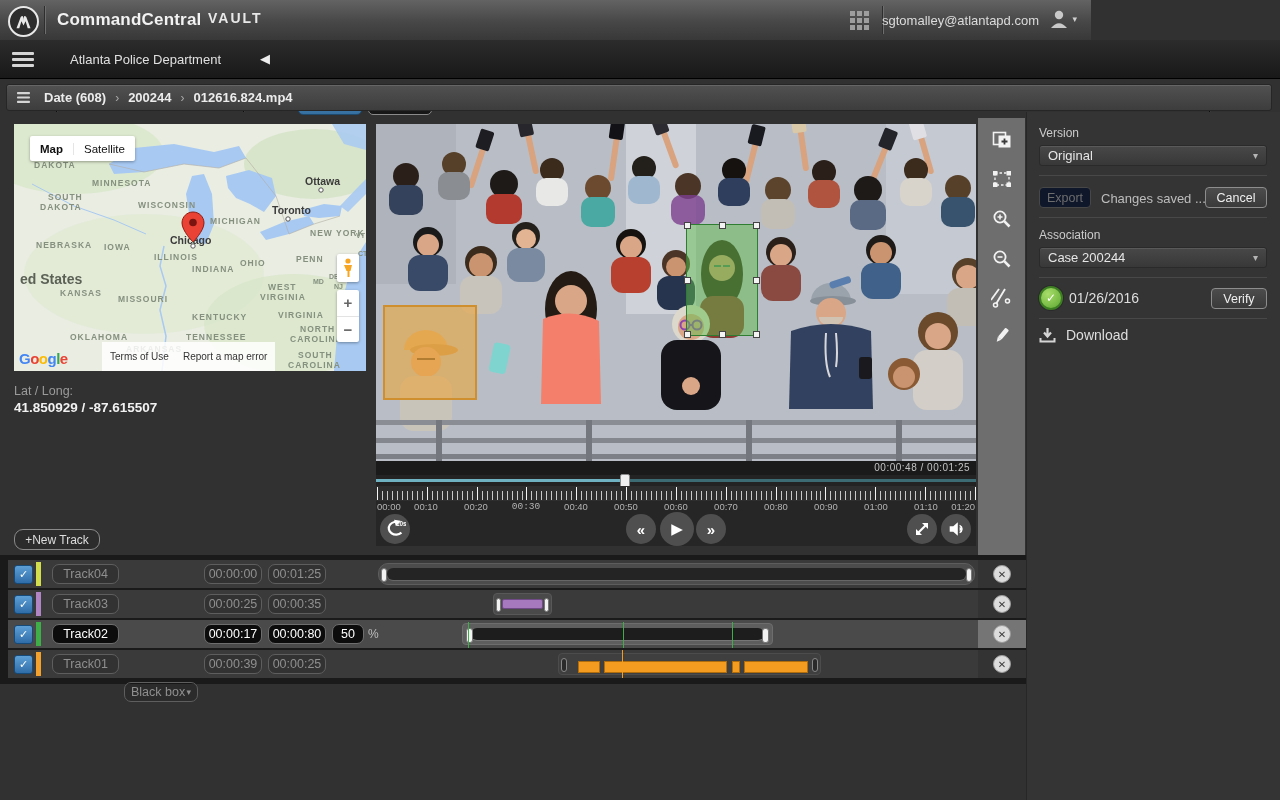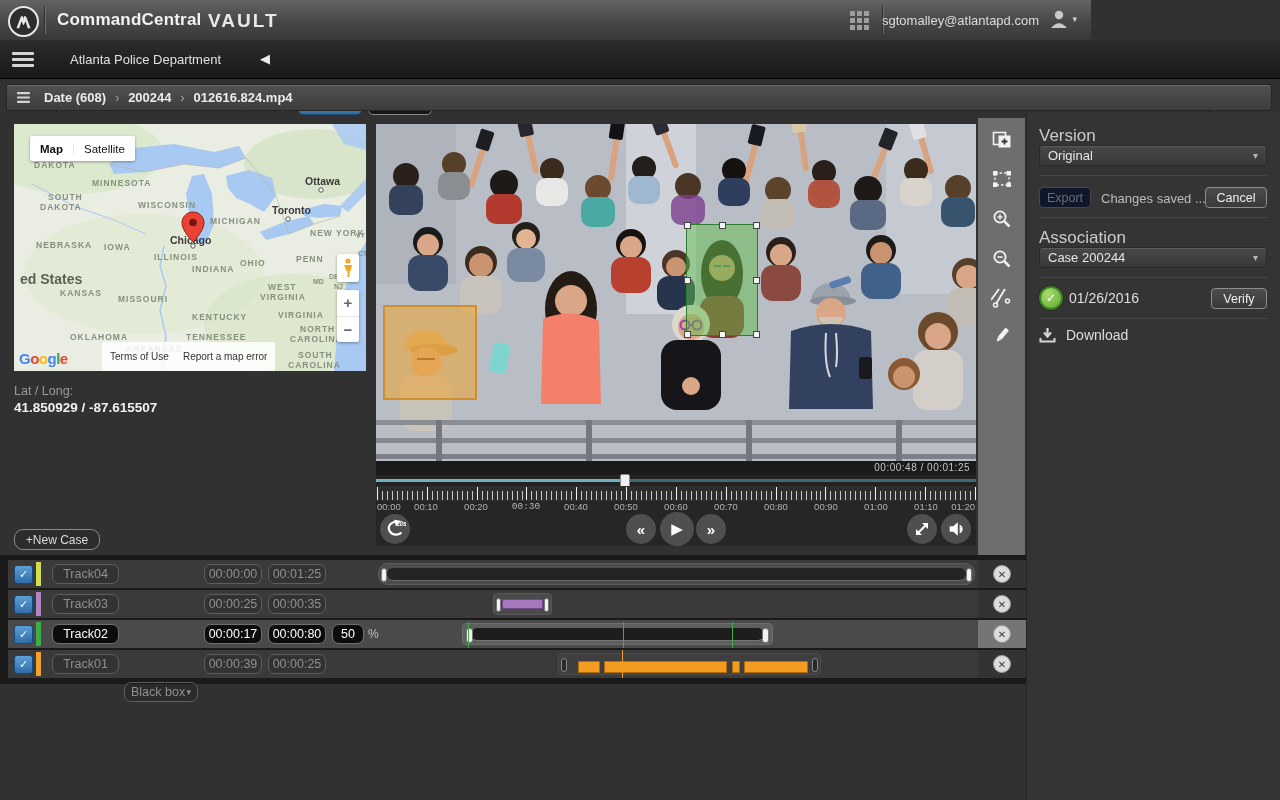--- a/index.html
+++ b/index.html
@@ -6,21 +6,21 @@
   body{font-family:"Liberation Sans","DejaVu Sans",sans-serif;}
   #app{position:relative;width:1280px;height:800px;overflow:hidden;background:#313131;user-select:none;}
 
   
   #appbar{position:absolute;left:0;top:0;width:1091px;height:40px;
     background:linear-gradient(#636363,#474747 55%,#383838);border-bottom:1px solid #191919;}
   #moto-logo{position:absolute;left:8px;top:6px;width:27px;height:27px;border-radius:50%;
     border:2px solid #e8e8e8;background:#2d2d2d;display:flex;align-items:center;justify-content:center;}
   .vsep{position:absolute;top:6px;width:1px;height:28px;background:#2e2e2e;box-shadow:1px 0 0 #6e6e6e;}
   #brand{position:absolute;left:57px;top:10px;font-size:17px;font-weight:bold;color:#f2f2f2;letter-spacing:.2px;}
-  #product{position:absolute;left:208px;top:10px;font-size:19px;font-weight:bold;color:#e8e8e8;letter-spacing:2px;}
+  #product{position:absolute;left:208px;top:10px;font-size:14px;font-weight:bold;color:#e8e8e8;letter-spacing:2px;}
   #grid-icon{position:absolute;right:222px;top:11px;width:19px;height:19px;display:grid;
     grid-template-columns:repeat(3,5px);grid-template-rows:repeat(3,5px);gap:2px;cursor:pointer;}
   #grid-icon i{background:#9d9d9d;}
   #email{position:absolute;right:52px;top:13px;font-size:13px;color:#dcdcdc;}
   #user-ico{position:absolute;right:14px;top:8px;display:flex;align-items:center;gap:2px;cursor:pointer;}
   #user-ico .car{color:#cfcfcf;font-size:9px;}
 
   
   #navbar{position:absolute;left:0;top:40px;width:1280px;height:38px;
     background:linear-gradient(#2c2c2c,#191919);border-bottom:1px solid #000;}
@@ -101,21 +101,21 @@
   #btn-play{width:34px;height:34px;left:284px;top:-1px;font-size:15px;}
   #btn-skipb{left:250px;} #btn-skipf{left:320px;}
   #btn-rew{left:4px;} #btn-expand{left:531px;} #btn-vol{left:565px;}
 
   
   #etools{position:absolute;left:978px;top:118px;width:47px;height:437px;background:#6e6e6e;}
   .etool{position:absolute;left:13px;width:22px;height:22px;cursor:pointer;}
 
   
   #spanel{position:absolute;left:1026px;top:112px;width:254px;height:688px;background:#343434;border-left:1px solid #272727;}
-  .plabel{position:absolute;left:12px;font-size:17px;color:#cbcbcb;}
+  .plabel{position:absolute;left:12px;font-size:12px;color:#cbcbcb;}
   .pselect{position:absolute;left:12px;width:228px;height:21px;border-radius:3px;
     background:linear-gradient(#484848,#383838);border:1px solid #2a2a2a;box-shadow:0 1px 0 rgba(255,255,255,.1) inset;
     display:flex;align-items:center;color:#e6e6e6;font-size:13px;padding:0 8px;box-sizing:border-box;cursor:pointer;}
   .pselect .car{margin-left:auto;color:#b5b5b5;font-size:10px;}
   .pdiv{position:absolute;left:12px;width:228px;height:1px;background:#484848;}
   .pbtn{position:absolute;height:21px;border-radius:4px;font-size:12.5px;display:flex;align-items:center;justify-content:center;cursor:pointer;box-sizing:border-box;}
   #btn-export{left:12px;top:75px;width:52px;background:#0f172a;border:1px solid #474747;color:#6d6d6d;}
   #status-saved{position:absolute;left:74px;top:79px;font-size:13px;color:#bdbdbd;}
   #btn-cancel{right:14px;top:75px;width:62px;background:linear-gradient(#4c4c4c,#3a3a3a);border:1px solid #8d8d8d;color:#efefef;}
   #btn-verify{right:14px;top:176px;width:56px;background:linear-gradient(#4c4c4c,#3a3a3a);border:1px solid #8d8d8d;color:#efefef;}
@@ -666,21 +666,21 @@
     <div class="pdiv" style="top:206px"></div>
     <div id="dl-row">
       <svg width="17" height="16" viewBox="0 0 17 16">
           <path d="M8.5,1 v7 M5,5.5 l3.5,4 3.5,-4" stroke="#d5d5d5" stroke-width="2.2" fill="none"></path>
           <path d="M1.5,11 v3.5 h14 v-3.5" stroke="#d5d5d5" stroke-width="2" fill="none"></path>
         </svg>
       <span>Download</span>
     </div>
   </div>
 
-  <div id="btn-newtrack">+New Case</div>
+  <div id="btn-newtrack">+New Track</div>
   <div id="tracks">
 
     <div class="trow" style="top:5px">
       <span class="cb">
           <i>✓</i>
         </span>
       <span class="cbar" style="background: rgb(211, 222, 78);"></span>
       <span class="chip name">Track04</span>
       <span class="chip eff">
           <span>Black box</span>

